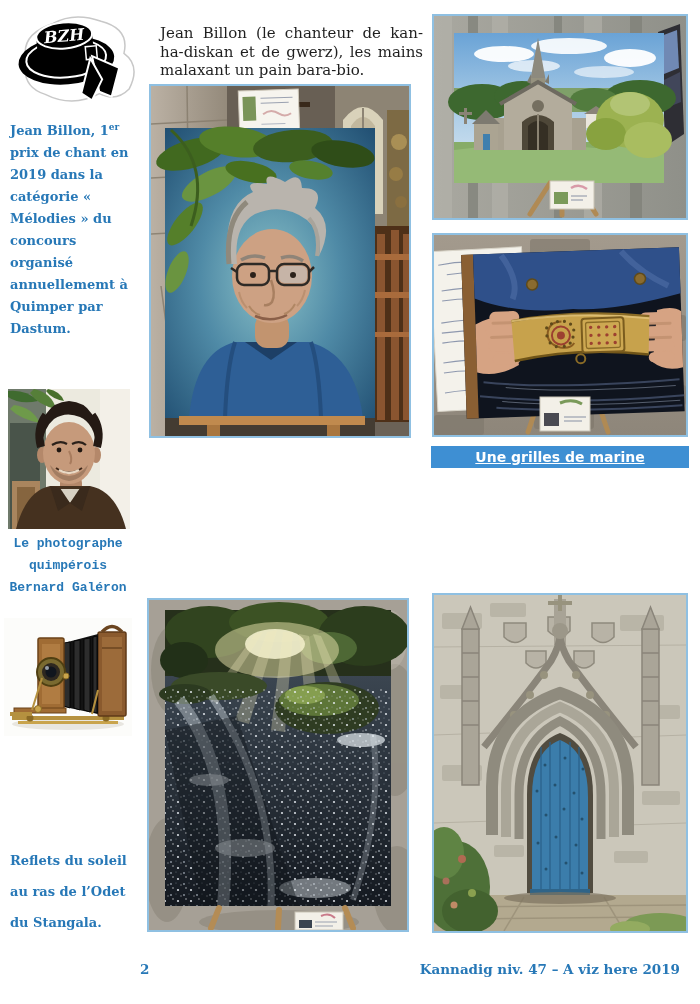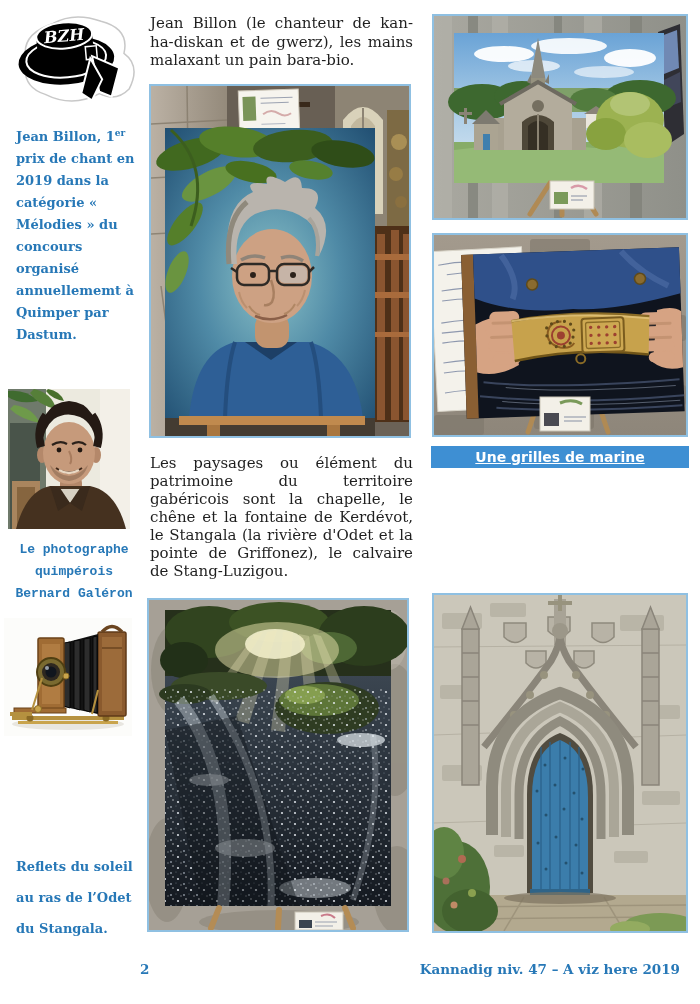--- a/index.html
+++ b/index.html
@@ -2,22 +2,22 @@
 <html><head>
 <meta charset="utf-8">
 <style>
   html,body { margin:0; padding:0; background:#e8e8e8; }
   .page {
     position:relative; width:700px; height:1004px; background:#ffffff;
     margin:0 auto; overflow:hidden;
     font-family:"DejaVu Serif", serif;
   }
   .abs { position:absolute; }
-  .body-text { font-size:15px; line-height:18.5px; color:#1f1f1f; text-align:justify; margin:2px; }
-  .blue-caption { color:#2778b7; font-weight:bold; font-size:13px; margin:6px; }
+  .body-text { font-size:15px; line-height:18.5px; color:#1f1f1f; text-align:justify; margin:12px; }
+  .blue-caption { color:#2778b7; font-weight:bold; font-size:13px; margin:0; }
   .photo-frame { position:absolute; border:2px solid #8fc0e2; background:#d8e4ec; padding:0; margin:0; }
   .photo-frame svg { display:block; width:100%; height:100%; }
   figure { margin:0; padding:0; }
   .logo-box { left:6px; top:6px; width:130px; height:100px; }
   .logo-box svg { width:100%; height:100%; display:block; }
   .cap-jean { left:10px; top:116px; width:124px; line-height:22px; }
   .cap-jean .sup { vertical-align:super; font-size:9px; }
   .photo-bernard { left:8px; top:389px; width:122px; height:140px; }
   .photo-bernard svg { width:100%; height:100%; display:block; }
   .cap-bernard { left:9px; top:533px; width:118px; text-align:center; line-height:22px;font-family:Liberation Mono, monospace; }
@@ -162,21 +162,20 @@
       </g>
       <g>
         <rect x="14" y="332" width="210" height="18" fill="#443c32"></rect>
         <rect x="28" y="330" width="186" height="9" fill="#c08a4e"></rect>
         <rect x="56" y="339" width="13" height="11" fill="#a9763f"></rect>
         <rect x="176" y="339" width="13" height="11" fill="#a9763f"></rect>
       </g>
     </svg>
   </figure>
 
-  <p class="abs body-text para-paysages">Les paysages ou élément du patrimoine du territoire gabéricois sont la chapelle, le chêne et la fontaine de Kerdévot, le Stangala (la rivière d'Odet et la pointe de Griffonez), le calvaire de Stang-Luzigou.</p>
 
   <figure class="photo-frame photo-river">
     <svg viewBox="0 0 258 330">
       <defs>
         <linearGradient id="g-water" x1="0" y1="0" x2="0" y2="1">
           <stop offset="0" stop-color="#46525e"></stop>
             <stop offset="1" stop-color="#141920"></stop>
         </linearGradient>
         <pattern id="p-sparkle" width="13" height="11" patternUnits="userSpaceOnUse">
           <circle cx="3" cy="4" r="1.1" fill="#e9eef3" opacity="0.9"></circle>

